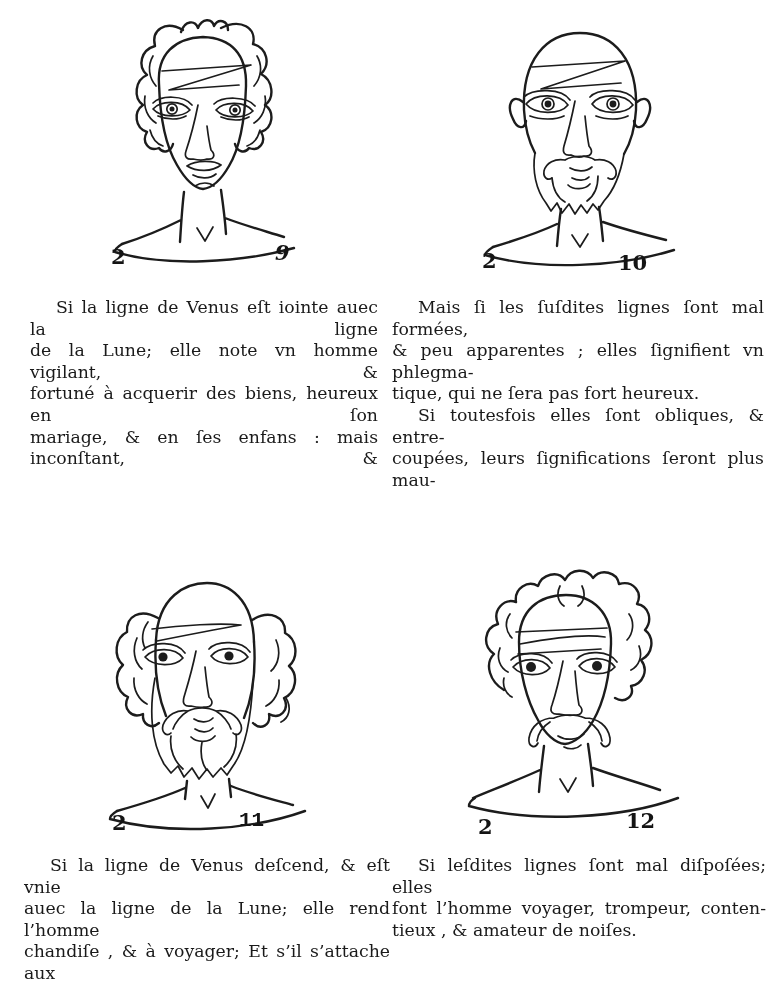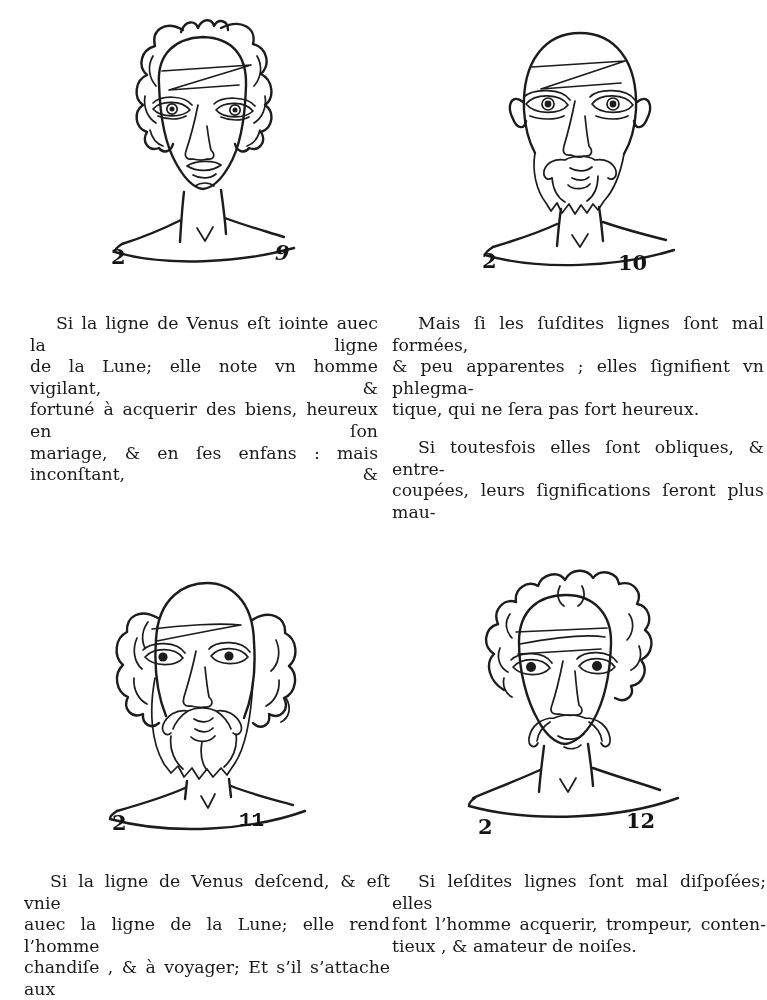--- a/index.html
+++ b/index.html
@@ -33,21 +33,21 @@
   }
   .fig-num.swash { font-style: italic; }
   .caption {
     position: absolute;
     font-size: 17.3px;
     line-height: 21.6px;
     color: #1a1a1a;
   }
   .ln { display:block; }
   .ln.j { text-align: justify; text-align-last: justify; }
-  .ln.ind { text-indent: 26px; margin-top: 16px; }
+  .ln.ind { text-indent: 26px; }
 </style>
 </head>
 <body>
 
 <div class="page">
 
   <figure class="woodcut" style="left:95px; top:8px; width:220px; height:280px;">
     <svg viewBox="0 0 220 280">
       <path d="M88,22 C70,12 56,22 60,38 C46,42 42,58 52,67 C40,72 38,90 48,97 C38,104 40,120 52,124 C46,134 54,144 64,140 C68,146 76,144 78,136"></path>
       <path class="thin" d="M58,48 C52,58 54,70 61,78 M50,88 C48,100 53,110 61,115 M55,122 C57,130 62,136 68,138"></path>
@@ -160,17 +160,17 @@
 
   <div class="caption" style="left:24px; top:855px; width:366px;">
     <span class="ln j ind">Si la ligne de Venus deſcend, &amp; eſt vnie</span>
     <span class="ln j">auec la ligne de la Lune; elle rend l’homme</span>
     <span class="ln j">chandiſe , &amp; à voyager; Et s’il s’attache aux</span>
 
   </div>
 
   <div class="caption" style="left:392px; top:855px; width:374px;">
     <span class="ln j ind">Si leſdites lignes ſont mal diſpoſées; elles</span>
-    <span class="ln j">font l’homme acquerir, trompeur, conten-</span>
+    <span class="ln j">font l’homme voyager, trompeur, conten-</span>
     <span class="ln">tieux , &amp; amateur de noiſes.</span>
   </div>
 
 </div>
 
 </body></html>

